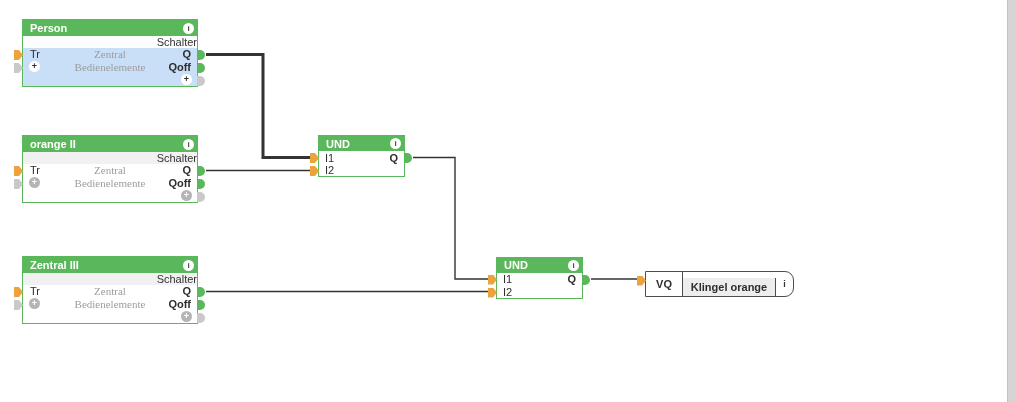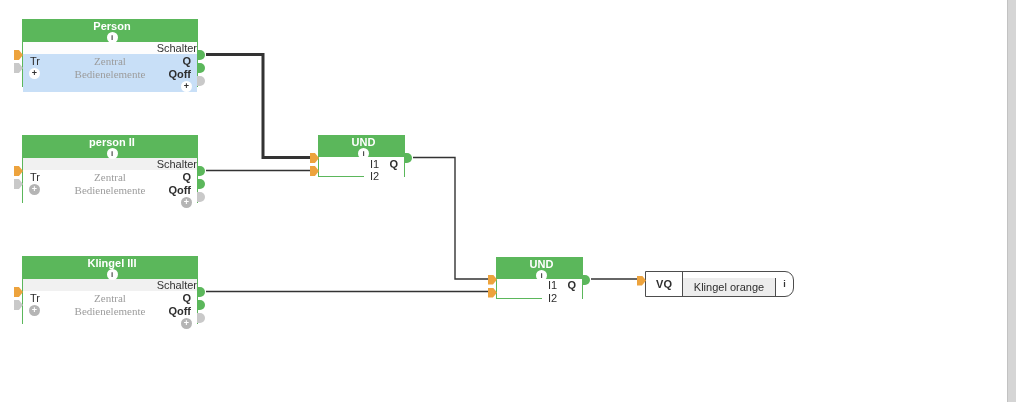--- a/index.html
+++ b/index.html
@@ -4,25 +4,25 @@
 <style>
   html,body{margin:0;padding:0;background:#fff;}
   .canvas{
     position:relative;width:1016px;height:402px;overflow:hidden;background:#ffffff;
     font-family:"Liberation Sans","DejaVu Sans",sans-serif;font-size:11px;color:#2e2e2e;
   }
   .wire-layer{position:absolute;left:0;top:0;}
   
   .fb{position:absolute;box-sizing:border-box;border:1px solid #5bb75b;background:#fff;}
   .fb .hdr{display:flex;align-items:center;justify-content:space-between;
-    background:#5bb75b;color:#fff;font-weight:bold;padding:0 3px 6px 7px;flex-direction:column;}
+    background:#5bb75b;color:#fff;font-weight:bold;padding:0 3px 0 7px;}
   .switch{width:176px;height:68px;}
   .switch .hdr{height:16px;}
   .sub{height:12px;display:flex;align-items:center;justify-content:flex-end;background:#f1f1f1;color:#333;}
-  .prow{position:relative;height:13px;display:flex;align-items:center;justify-content:center;background:#fff;}
+  .prow{position:relative;height:13px;display:flex;justify-content:center;background:#fff;}
   .prow .lt{position:absolute;left:7px;color:#2e2e2e;}
   .prow .ct{color:#9c9c9c;font-family:Liberation Serif, serif;}
   .prow .rt{position:absolute;right:6px;font-weight:bold;color:#2e2e2e;}
   .r4{height:12px;justify-content:flex-end;padding-right:5px;box-sizing:border-box;}
   .selected .sub{background:#fdfdfd;}
   .selected .prow{background:#c8dff7;}
   
   .badge{width:11px;height:11px;border-radius:50%;background:#fff;color:#444;
     font-size:8px;line-height:11px;font-weight:bold;text-align:center;flex:0 0 auto;}
   .plus{width:11px;height:11px;border-radius:50%;font-size:9px;line-height:11px;
@@ -35,33 +35,33 @@
     clip-path:polygon(0 0,55% 0,100% 50%,55% 100%,0 100%);}
   .cin.orange{background:#eda33d;}
   .cin.gray{background:#c9c9c9;}
   .cout{position:absolute;right:-8px;width:8px;height:10px;border-radius:0 6px 6px 0;}
   .cout.green{background:#5bb75b;}
   .cout.gray{background:#c9c9c9;}
   .switch .cy1{top:30px;} .switch .cy2{top:43px;} .switch .cy3{top:56px;}
   
   .and{width:87px;height:42px;}
   .and .hdr{height:15px;}
-  .arow{position:relative;height:13px;display:flex;align-items:center;padding-left:6px;background:#fff;margin-left:45px;}
+  .arow{position:relative;height:13px;display:flex;align-items:center;padding-left:6px;background:#fff;}
   .arow.a2{height:12px;}
   .arow .rt{position:absolute;right:6px;font-weight:bold;}
   .and .cy1{top:17px;} .and .cy2{top:30px;}
   
   .outpill{position:absolute;left:645px;top:271px;width:149px;height:26px;box-sizing:border-box;
     display:flex;align-items:stretch;background:#fff;border:1.5px solid #4d4d4d;
     border-radius:0 9px 9px 0;}
   .outpill .cin{top:3.5px;}
   .pill-port{width:36px;display:flex;align-items:center;justify-content:center;
     font-weight:bold;border-right:1.5px solid #4d4d4d;}
   .pill-label{flex:1;display:flex;align-items:center;justify-content:center;
-    font-weight:normal;background:#ededed;border-right:1.5px solid #4d4d4d;margin-top:6px;}
+    font-weight:bold;background:#ededed;border-right:1.5px solid #4d4d4d;margin-top:6px;}
   .pill-info{width:17px;display:flex;align-items:center;justify-content:center;
     font-weight:bold;font-size:9px;color:#333;}
   
   .vscroll{position:absolute;right:0;top:0;width:8px;height:402px;background:#d5d5d5;border-left:1px solid #c2c2c2;}
 </style>
 </head>
 <body>
 
 <div class="canvas">
 
@@ -96,21 +96,21 @@
     </div>
     <span class="cin orange cy1"></span>
     <span class="cin gray cy2"></span>
     <span class="cout green cy1"></span>
     <span class="cout green cy2"></span>
     <span class="cout gray cy3"></span>
   </div>
 
   <div class="fb switch" style="left:22px;top:135px">
     <div class="hdr">
-      <span>person II</span>
+      <span>orange II</span>
       <span class="badge">i</span>
     </div>
     <div class="sub">
       <span>Schalter</span>
     </div>
     <div class="prow">
       <span class="lt">Tr</span>
       <span class="ct">Zentral</span>
       <span class="rt">Q</span>
     </div>
@@ -124,21 +124,21 @@
     </div>
     <span class="cin orange cy1"></span>
     <span class="cin gray cy2"></span>
     <span class="cout green cy1"></span>
     <span class="cout green cy2"></span>
     <span class="cout gray cy3"></span>
   </div>
 
   <div class="fb switch" style="left:22px;top:256px">
     <div class="hdr">
-      <span>Klingel III</span>
+      <span>Zentral III</span>
       <span class="badge">i</span>
     </div>
     <div class="sub">
       <span>Schalter</span>
     </div>
     <div class="prow">
       <span class="lt">Tr</span>
       <span class="ct">Zentral</span>
       <span class="rt">Q</span>
     </div>

